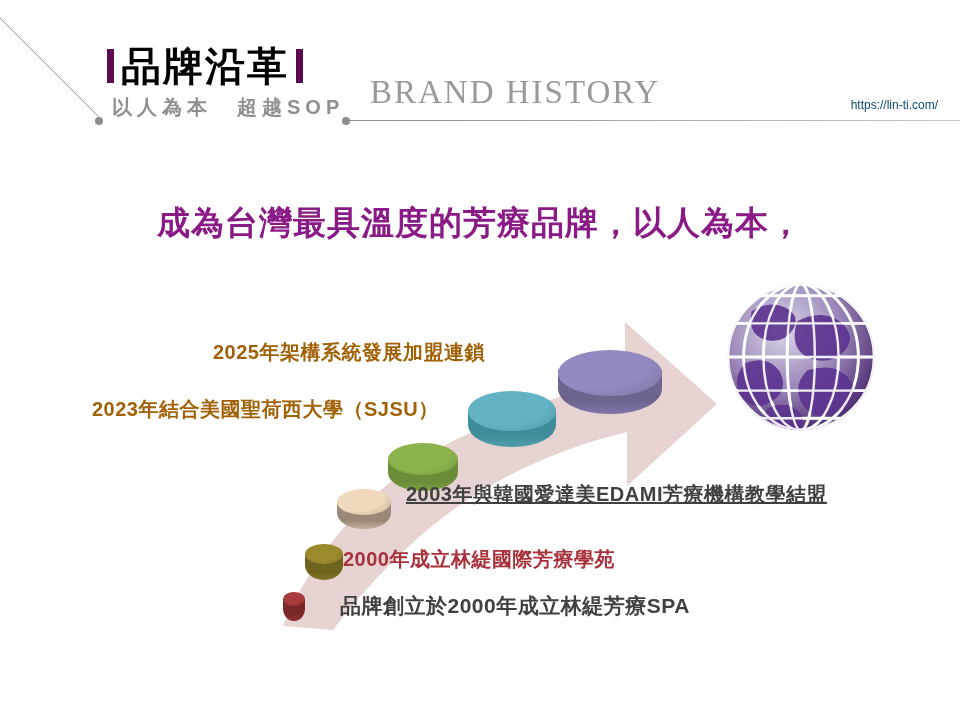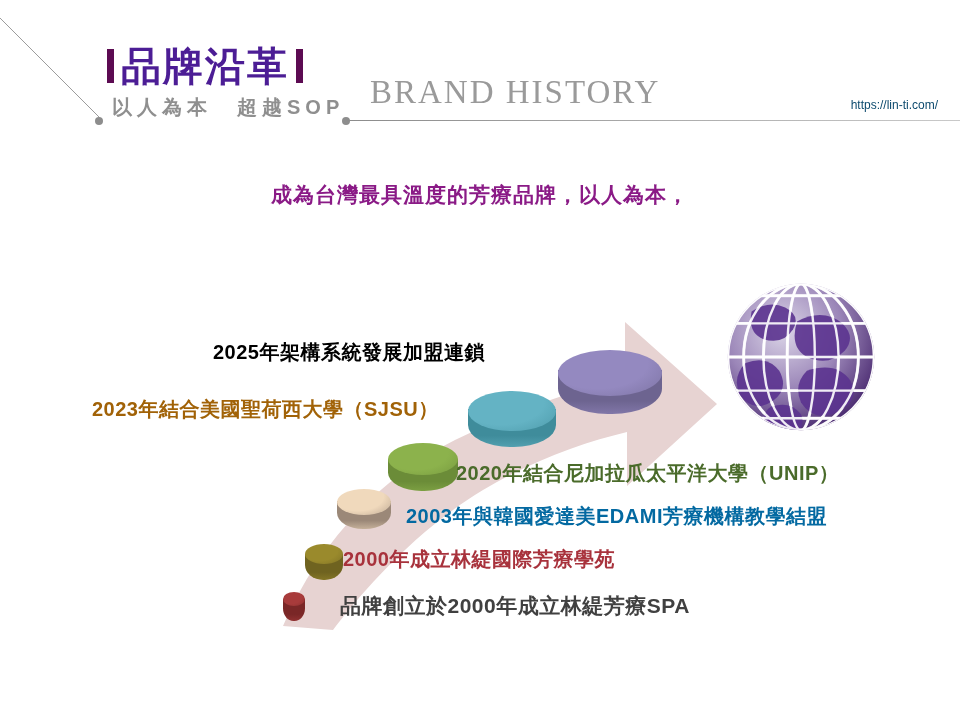--- a/index.html
+++ b/index.html
@@ -90,24 +90,24 @@
     border-radius: 50%;
     background: #8d8d8d;
   }
   .dot-left  { left: 95px;  top: 117px; }
   .dot-right { left: 342px; top: 117px; }
 
   
   .headline {
     position: absolute;
     left: 0;
-    top: 180px;
+    top: 200px;
     width: 960px;
     text-align: center;
-    font-size: 21px;
+    font-size: 33px;
     font-weight: 700;
     color: #8a1a86;
     line-height: 1.42;
     letter-spacing: 1px;
   }
 
   
   .arrow-svg {
     position: absolute;
     left: 255px;
@@ -156,21 +156,21 @@
 </head>
 <body>
 
 <div id="slide">
 
   <svg class="header-diag" viewBox="0 0 130 100">
     <line x1="0" y1="0" x2="100" y2="100" stroke="#9c9c9c" stroke-width="1"></line>
   </svg>
 
   <div class="title-zh">
-    <span class="title-bar" style="background: rgb(92, 11, 82);"></span><span style="color: #4c1d95; margin-top: 14px;">品牌沿革</span><span class="title-bar" style="background: rgb(92, 11, 82);"></span>
+    <span class="title-bar" style="background: rgb(92, 11, 82);"></span><span style="color: #000000; margin-top: 14px;">品牌沿革</span><span class="title-bar" style="background: rgb(92, 11, 82);"></span>
   </div>
 
   <div class="title-sub">以人為本　超越SOP</div>
 
   <div class="title-en">BRAND HISTORY</div>
 
   <div class="header-url">https://lin-ti.com/</div>
 
   <div class="dot dot-left"></div>
   <div class="dot dot-right"></div>
@@ -263,21 +263,20 @@
 
   <div class="disc" style="left:558px; top:350px; width:104px; height:74px;">
     <div class="side" style="top: 20px; height: 44px; background: linear-gradient(rgb(109, 100, 144) 0%, rgb(109, 100, 144) 70%, rgb(148, 137, 192) 130%);"></div>
     <div class="top" style="height: 46px; background: radial-gradient(at 38% 28%, rgb(148, 137, 192) 0%, rgb(148, 137, 192) 55%, rgb(109, 100, 144) 130%);"></div>
   </div>
 
   <div class="tl" style="left: 340px; top: 592px; font-size: 21px; color: #404040;">品牌創立於2000年成立林緹芳療SPA</div>
 
   <div class="tl" style="left: 343px; top: 546px; color: rgb(168, 50, 60);">2000年成立林緹國際芳療學苑</div>
 
-  <div class="tl" style="left: 406px; top: 503px; color: #0369a1;">2003年與韓國愛達美EDAMI芳療機構教學結盟</div>
-
-  <div class="tl" style="left: 456px; top: 460px; color: rgb(74, 107, 42);">2020年結合尼加拉瓜太平洋大學（UNIP）</div>
+  <div class="tl" style="left: 406px; top: 481px; color: #404040; text-decoration: underline;">2003年與韓國愛達美EDAMI芳療機構教學結盟</div>
+
 
   <div class="tl" style="left: 92px; top: 396px; color: #a16207;">2023年結合美國聖荷西大學（SJSU）</div>
 
-  <div class="tl" style="left: 213px; top: 339px; color: #000000;">2025年架構系統發展加盟連鎖</div>
+  <div class="tl" style="left: 213px; top: 339px; color: #a16207;">2025年架構系統發展加盟連鎖</div>
 
 </div>
 
 </body></html>

